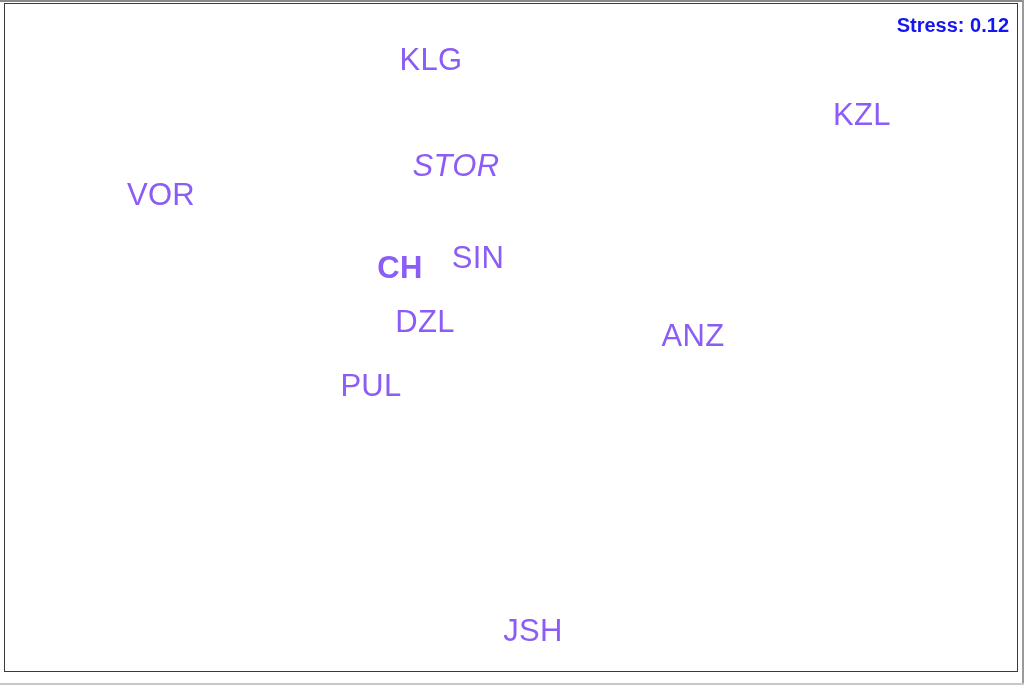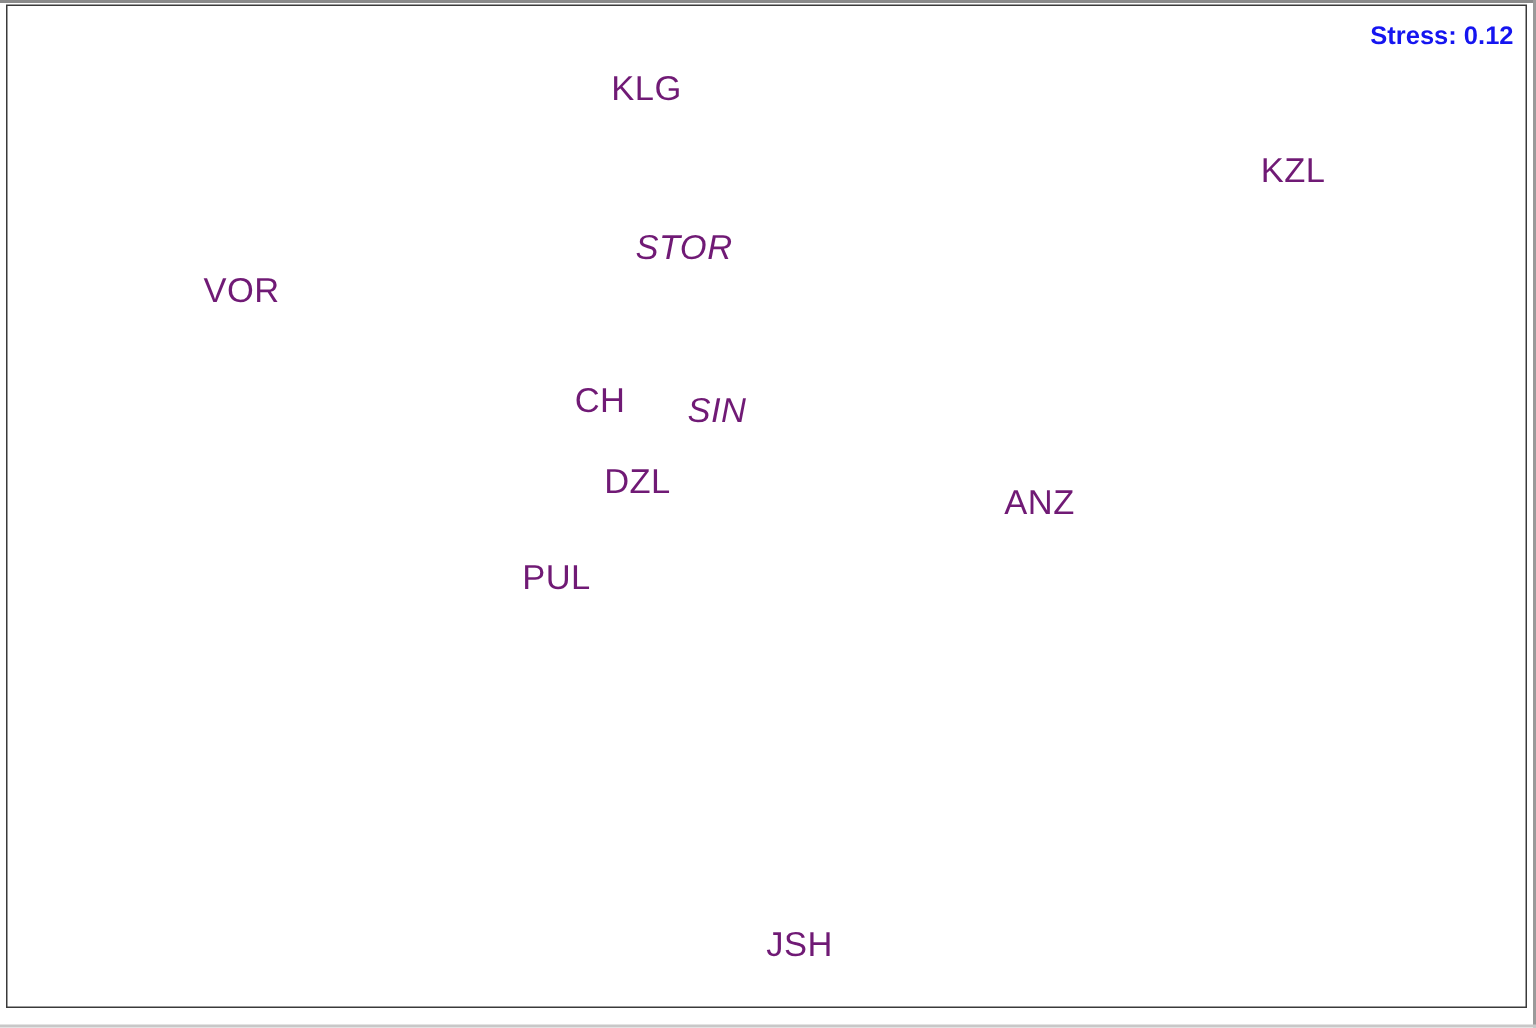--- a/index.html
+++ b/index.html
@@ -57,30 +57,30 @@
     width: 1024px;
     height: 2px;
     background: #c8c8c8;
   }
 
   .point-label {
     position: absolute;
     transform: translate(-50%, -50%);
     white-space: nowrap;
     font-family: "Liberation Sans", sans-serif;
-    font-size: 23px;
+    font-size: 31px;
     line-height: 1;
-    color: #701a75;
+    color: #8b5cf6;
     letter-spacing: 0.3px;
   }
 
   #stress-annotation {
     position: absolute;
     font-family: "Liberation Sans", sans-serif;
-    font-size: 17px;
+    font-size: 20px;
     line-height: 1;
     color: #1515f0;
     white-space: nowrap;
     font-weight: 600;
     right: 8px;
     top: 11px;
   }
 </style>
 </head>
 <body>
@@ -91,22 +91,22 @@
   <div id="frame-edge-right"></div>
   <div id="frame-edge-bottom"></div>
 
   <div id="plot-frame">
 
     <div id="labels-layer">
         <div class="point-label" style="left: 426px; top: 55px;">KLG</div>
         <div class="point-label" style="left: 857px; top: 110px;">KZL</div>
         <div class="point-label" style="left: 451px; top: 161px; font-style: italic;">STOR</div>
         <div class="point-label" style="left: 156px; top: 190px;">VOR</div>
-        <div class="point-label" style="left: 395px; top: 263px;">CH</div>
-        <div class="point-label" style="left: 473px; top: 270px; font-style: italic;">SIN</div>
+        <div class="point-label" style="left: 395px; top: 263px; font-weight: bold;">CH</div>
+        <div class="point-label" style="left: 473px; top: 253px;">SIN</div>
         <div class="point-label" style="left: 420px; top: 317px;">DZL</div>
         <div class="point-label" style="left: 688px; top: 331px; text-align: center;">ANZ</div>
         <div class="point-label" style="left: 349px; top: 381px; margin-left: 17px;">PUL</div>
         <div class="point-label" style="left: 528px; top: 626px;">JSH</div>
       </div>
 
     <div id="stress-annotation">Stress: 0.12</div>
 
   </div>
 </div>

